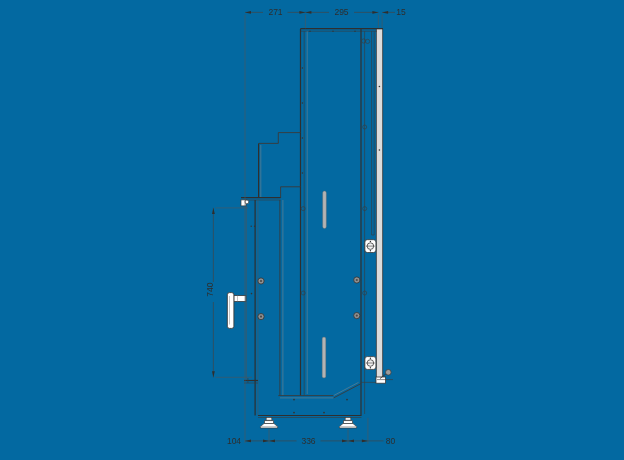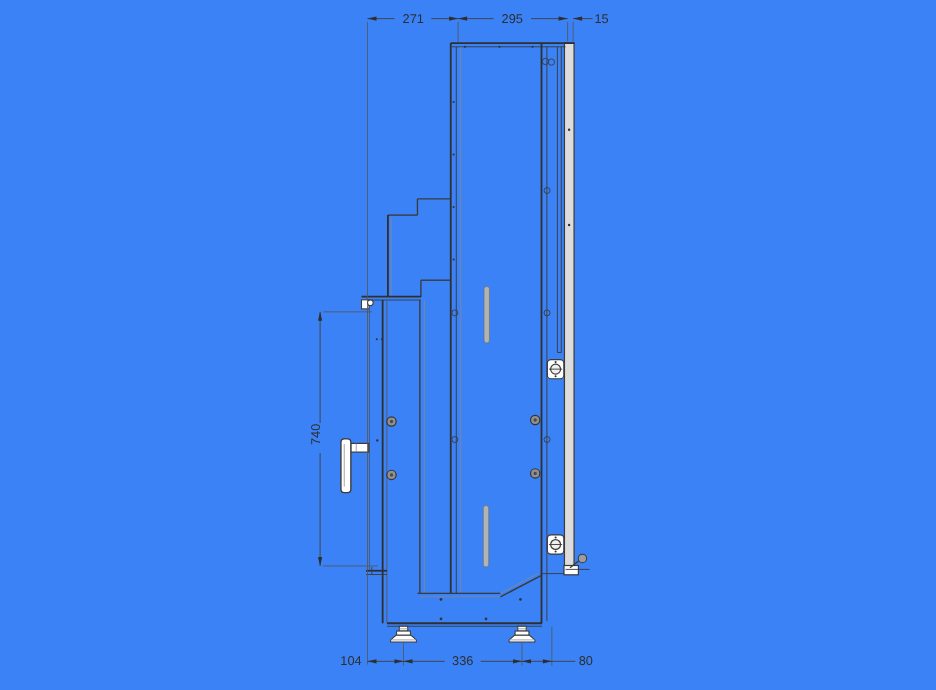--- a/index.html
+++ b/index.html
@@ -1,16 +1,16 @@
 <!DOCTYPE html>
 <html><head>
 <meta charset="utf-8">
 <style>
   html,body{margin:0;padding:0;background:#ffffff;}
-  .canvas{position:relative;width:624px;height:460px;background:#3b82f6;overflow:hidden;
+  .canvas{position:relative;width:624px;height:460px;background:#0369a1;overflow:hidden;
           font-family:"Liberation Sans", sans-serif;}
   svg{position:absolute;left:0;top:0;}
   .dim-text{font-family:"Liberation Sans", sans-serif;font-size:8.5px;fill:#2e2e2e;}
   .thin{stroke:#3a3a3a;stroke-width:0.6;fill:none;}
   .thick{stroke:#2f2f2f;stroke-width:1.2;fill:none;}
   .mid{stroke:#3a3a3a;stroke-width:0.9;fill:none;}
   .lite{stroke:#8a8a8a;stroke-width:0.5;fill:none;}
   .ext{stroke:#555555;stroke-width:0.55;fill:none;}
   .dimline{stroke:#444444;stroke-width:0.65;fill:none;}
   .arrow{fill:#2e2e2e;stroke:none;}

